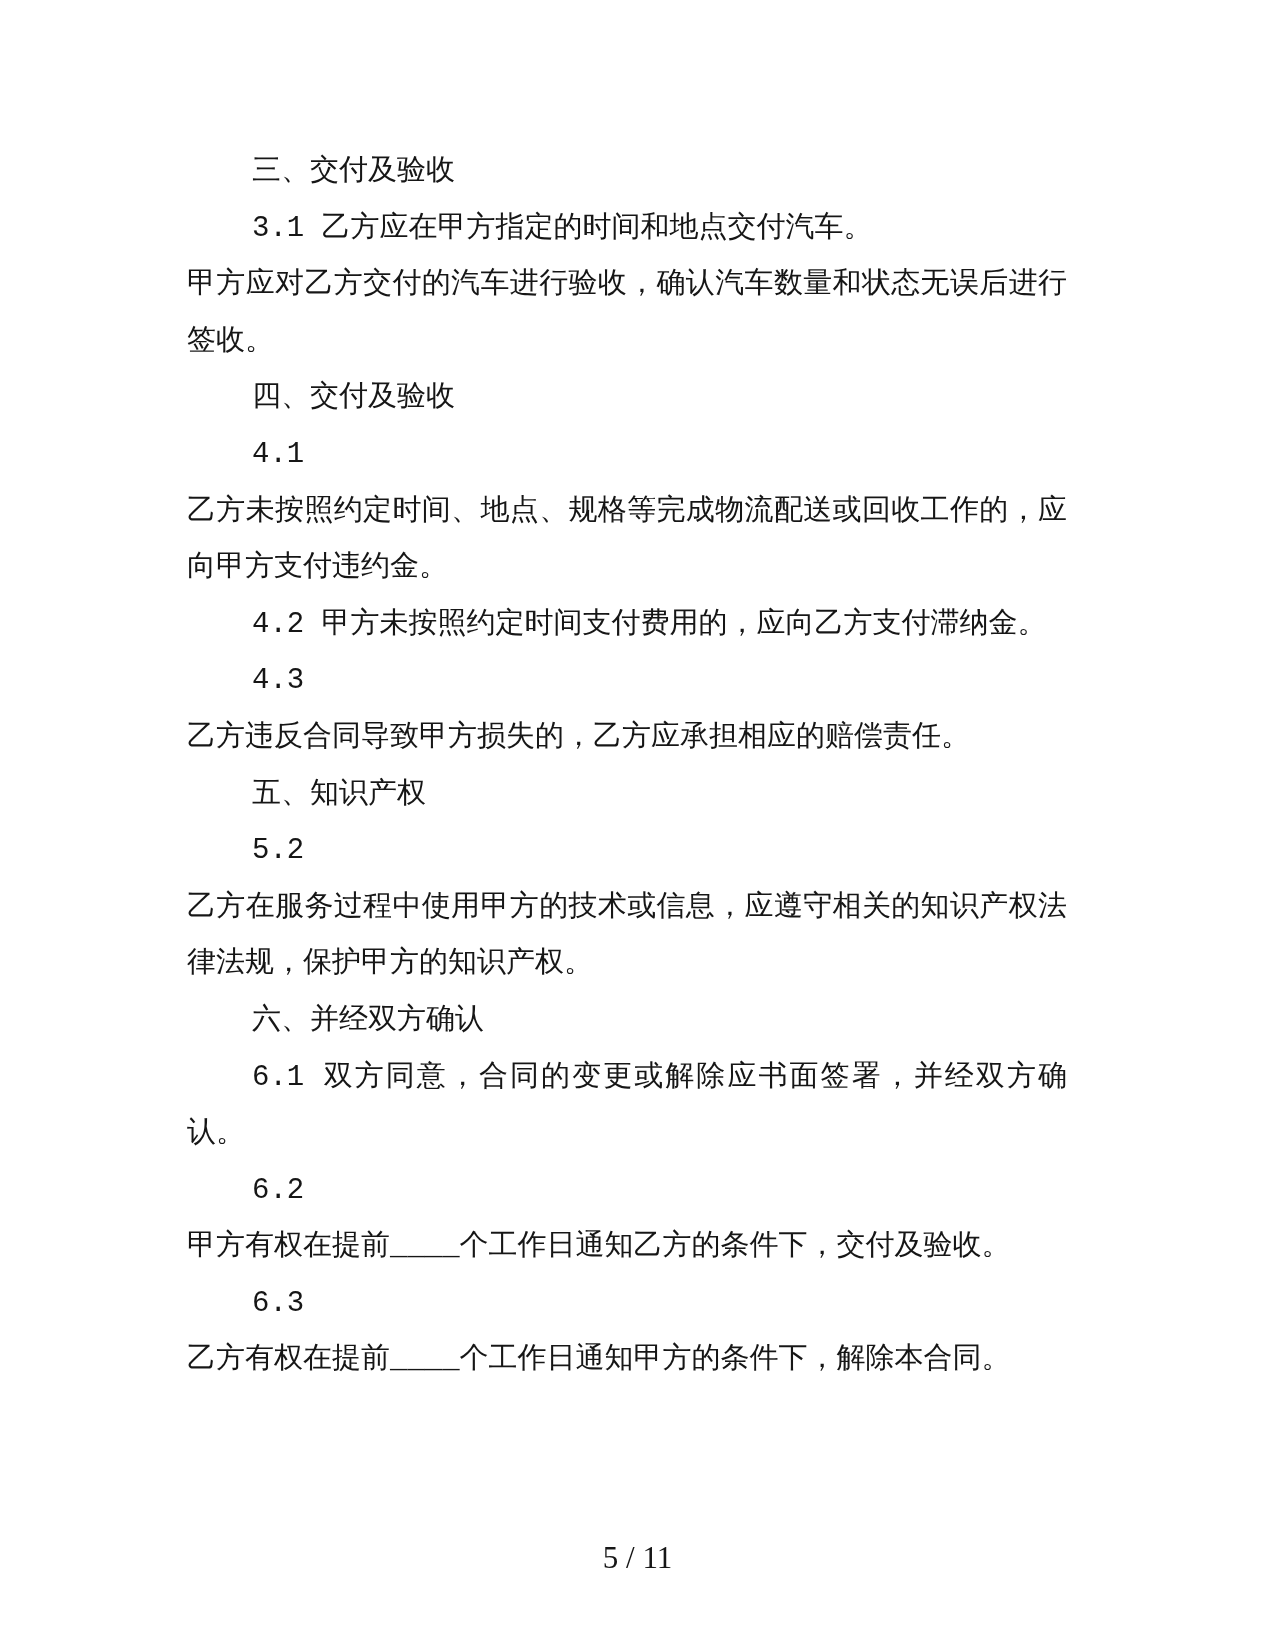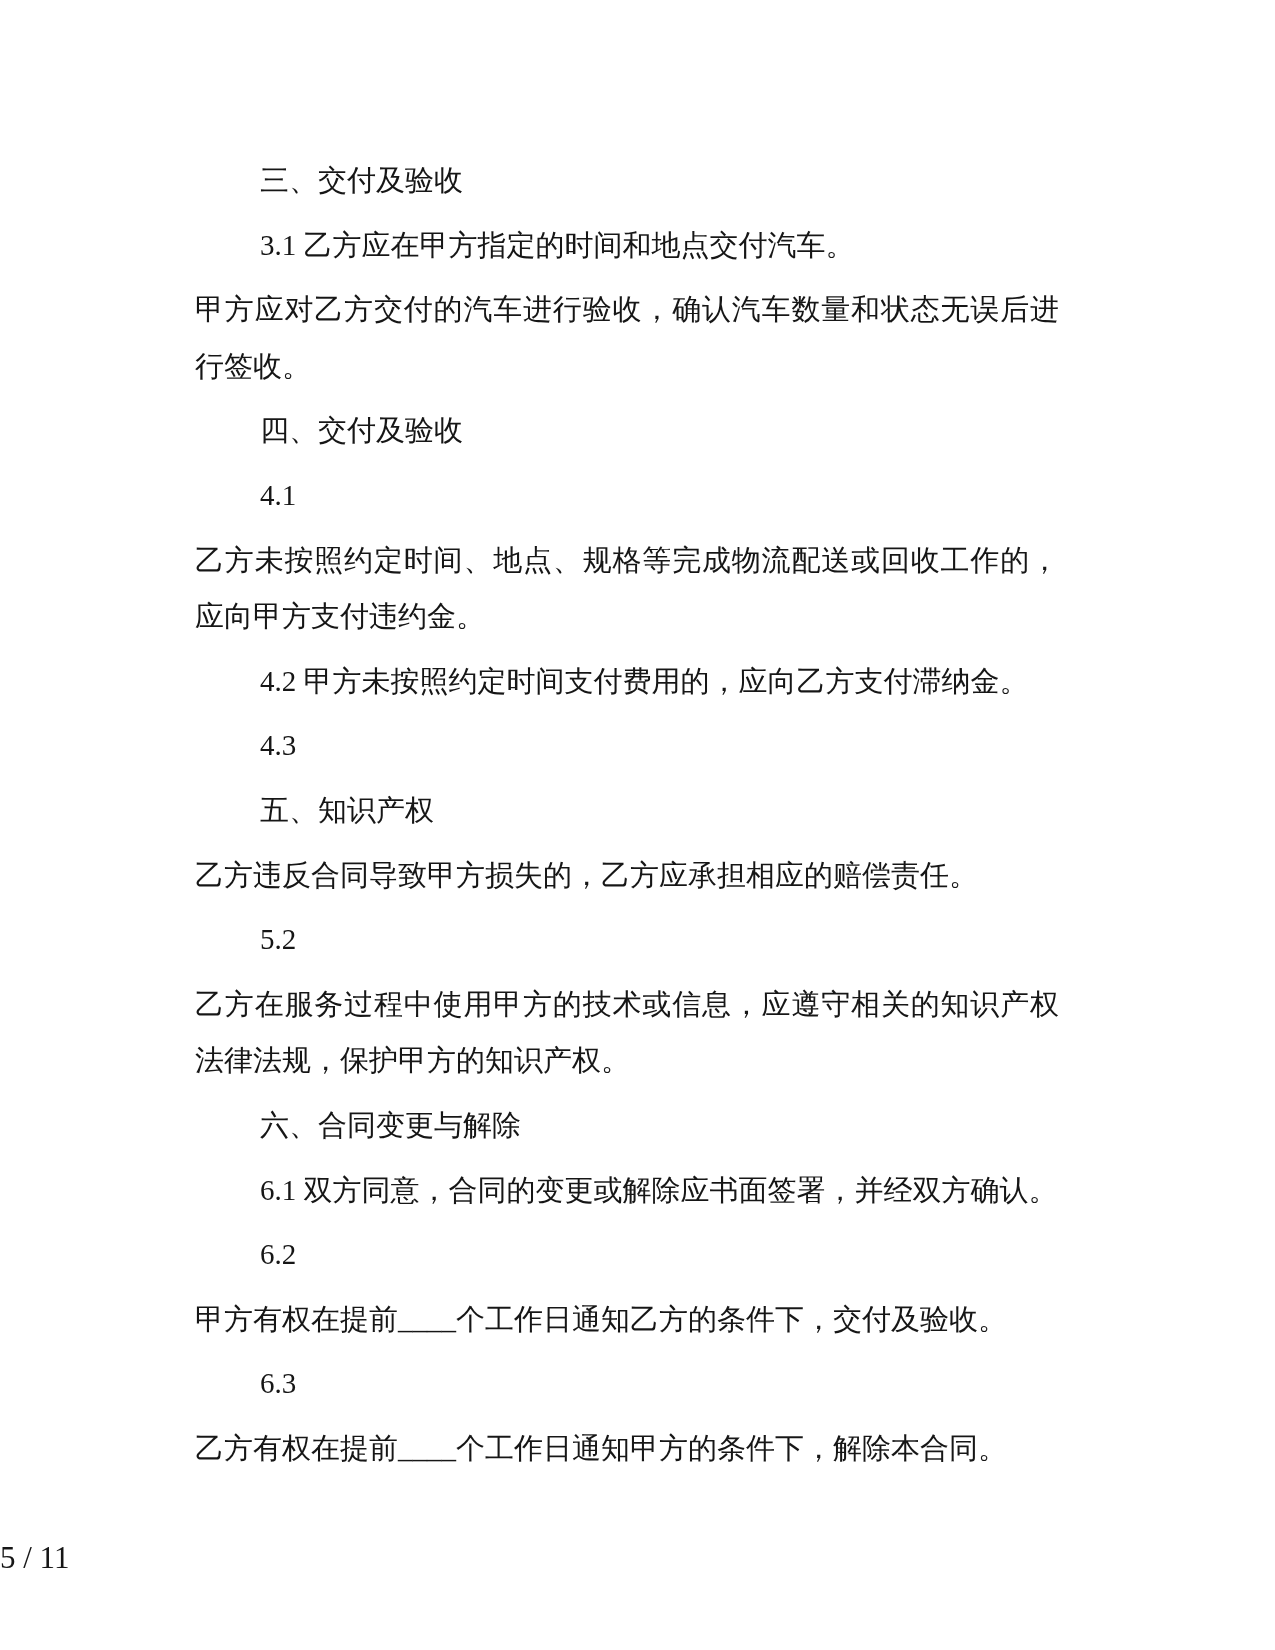--- a/index.html
+++ b/index.html
@@ -20,60 +20,61 @@
     background: #ffffff;
     overflow: hidden;
   }
   .content {
     position: absolute;
     left: 187px;
     top: 144px;
     width: 880px;
   }
   .para {
-    margin: 8px;
+    margin: 0;
     padding: 0;
     font-size: 29px;
     line-height: 56.6px;
     text-align: justify;
     word-break: break-all;
     overflow-wrap: anywhere;
+    font-family: Liberation Mono, monospace;
   }
   .para.indent {
     text-indent: 65px;
   }
   .footer {
     position: absolute;
     top: 1538px;
     left: 0;
     width: 100%;
-    text-align: left;
+    text-align: center;
     font-size: 31px;
     line-height: 40px;
     color: #161616;
   }
 </style>
 </head>
 <body>
 
 <div class="page">
   <main class="content">
     <p class="para indent">三、交付及验收</p>
     <p class="para indent">3.1 乙方应在甲方指定的时间和地点交付汽车。</p>
     <p class="para">甲方应对乙方交付的汽车进行验收，确认汽车数量和状态无误后进行签收。</p>
     <p class="para indent">四、交付及验收</p>
     <p class="para indent">4.1</p>
     <p class="para">乙方未按照约定时间、地点、规格等完成物流配送或回收工作的，应向甲方支付违约金。</p>
     <p class="para indent">4.2 甲方未按照约定时间支付费用的，应向乙方支付滞纳金。</p>
     <p class="para indent">4.3</p>
+    <p class="para">乙方违反合同导致甲方损失的，乙方应承担相应的赔偿责任。</p>
     <p class="para indent">五、知识产权</p>
-    <p class="para">乙方违反合同导致甲方损失的，乙方应承担相应的赔偿责任。</p>
     <p class="para indent">5.2</p>
     <p class="para">乙方在服务过程中使用甲方的技术或信息，应遵守相关的知识产权法律法规，保护甲方的知识产权。</p>
-    <p class="para indent">六、合同变更与解除</p>
+    <p class="para indent">六、并经双方确认</p>
     <p class="para indent">6.1 双方同意，合同的变更或解除应书面签署，并经双方确认。</p>
     <p class="para indent">6.2</p>
     <p class="para">甲方有权在提前____个工作日通知乙方的条件下，交付及验收。</p>
     <p class="para indent">6.3</p>
     <p class="para">乙方有权在提前____个工作日通知甲方的条件下，解除本合同。</p>
   </main>
 
   <footer class="footer">
     <span>5 / 11</span>
   </footer>

